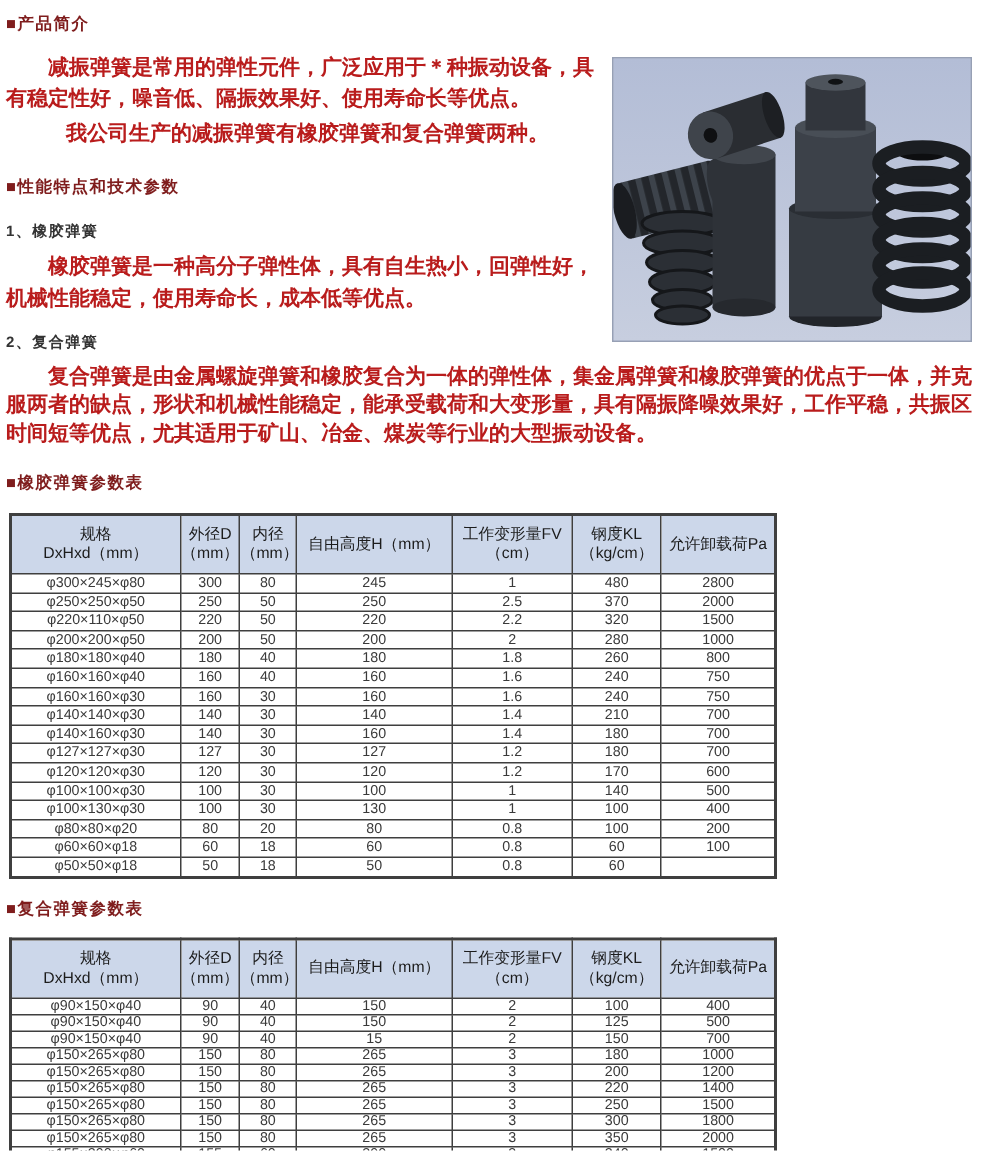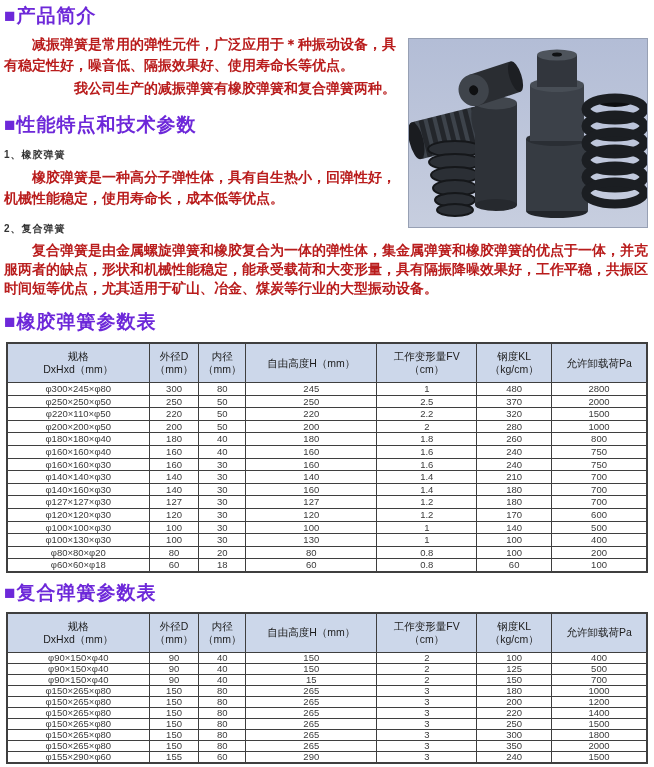--- a/index.html
+++ b/index.html
@@ -4,46 +4,46 @@
 <style>
   html,body{margin:0;padding:0;background:#ffffff;}
   body{
     width:654px;height:767px;overflow:hidden;
     font-family:"Liberation Sans","DejaVu Sans",sans-serif;
     color:#2e2e2e;-webkit-font-smoothing:antialiased;
   }
   .page{padding:4px 6px 0 4px;box-sizing:border-box;width:654px;}
 
   .sec-title{
-    font-size:19px;line-height:20px;font-weight:bold;color:#6d28d9;
+    font-size:11px;line-height:20px;font-weight:bold;color:#7f1d1d;
     letter-spacing:1px;
   }
   .h-intro{margin:2px 0 0;}
   .h-features{margin:16px 0 0;}
   .h-rubber{margin:14px 0 10px;clear:both;}
   .h-composite{margin:10px 0 9px;}
 
   .photo{
     float:right;width:238px;height:188px;margin:12px 0 10px 12px;
     border:1px solid #97a0b4;background:#b8c2d9;
   }
   .photo svg{display:block;width:100%;height:100%;}
 
   p.para{
     font-size:14px;line-height:21px;text-indent:2em;
     margin:8px 0 0;font-weight:bold;color:#b91c1c;
   }
-  p.tight{margin:2px 12px 0;text-align:right;}
+  p.tight{margin:2px 12px 0;}
   .sub{
     font-size:10px;line-height:17px;font-weight:bold;color:#333;
     margin:11px 0 0;letter-spacing:1px;
   }
 
   table.params{
-    width:642px;border-collapse:collapse;table-layout:fixed;
+    width:512px;border-collapse:collapse;table-layout:fixed;
     margin:0 0 0 2px;border:2px solid #3f3f3f;
   }
   table.params th,table.params td{
     border:1px solid #3f3f3f;text-align:center;overflow:hidden;white-space:nowrap;
   }
   table.params th{
     background:#ccd7ea;font-weight:normal;color:#1c1c1c;
     font-size:10.5px;padding:6px 0;vertical-align:middle;
   }
   table.params th div{line-height:13px;}
@@ -304,20 +304,29 @@
         </tr>
         <tr>
           <td>φ60×60×φ18</td>
           <td>60</td>
           <td>18</td>
           <td>60</td>
           <td>0.8</td>
           <td>60</td>
           <td>100</td>
         </tr>
+        <tr>
+          <td>φ50×50×φ18</td>
+          <td>50</td>
+          <td>18</td>
+          <td>50</td>
+          <td>0.8</td>
+          <td>60</td>
+          <td></td>
+        </tr>
       </tbody>
   </table>
 
   <h1 class="sec-title h-composite">■复合弹簧参数表</h1>
 
   <table class="params t2">
     <colgroup>
       <col style="width:22.2%">
         <col style="width:7.8%">
         <col style="width:7.3%">

